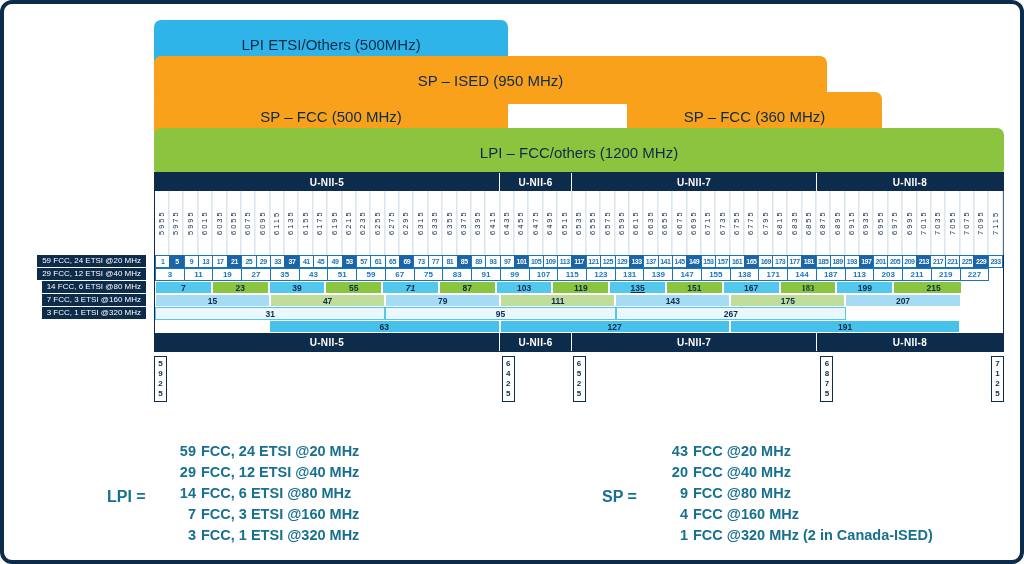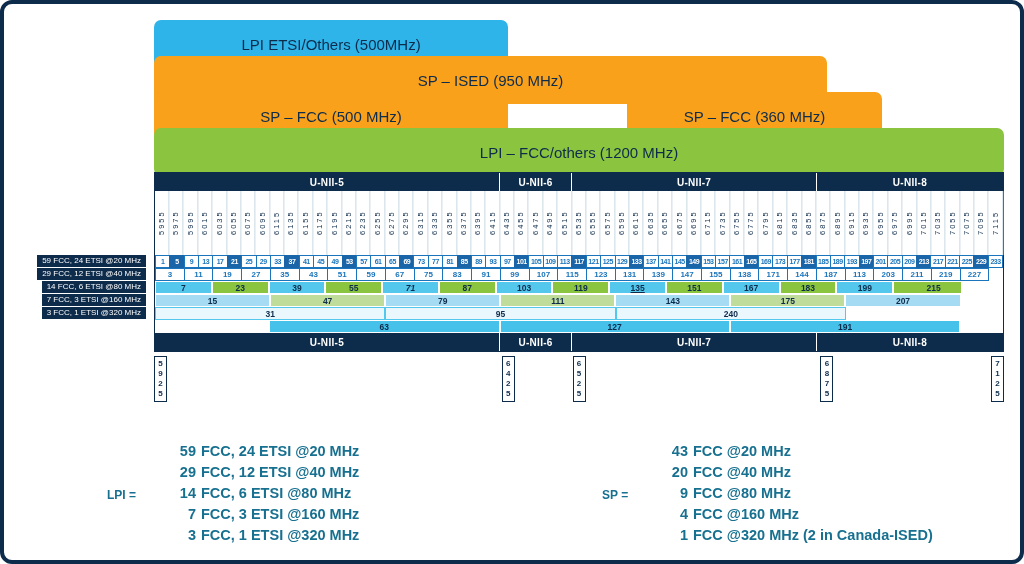--- a/index.html
+++ b/index.html
@@ -43,21 +43,21 @@
     white-space:nowrap;
   }
   
   .edgebox {
     position:absolute; top:352px; width:13px; height:46px;
     border:1px solid var(--navy); background:#fff; color:var(--navy);
     font-size:8px; font-weight:bold; display:flex; align-items:center; justify-content:center;
     writing-mode:vertical-rl; text-orientation:upright; letter-spacing:1px;
   }
   
-  .legend-label { position:absolute; font-size:12px; font-weight:bold; color:var(--legend); }
+  .legend-label { position:absolute; font-size:16px; font-weight:bold; color:var(--legend); }
   .legend-list  { position:absolute; font-size:14.5px; font-weight:bold; color:var(--legend); line-height:21px; }
   .lnum { display:inline-block; min-width:22px; text-align:right; margin-right:5px; }
 </style>
 </head>
 <body>
 
 <div class="canvas">
   <div class="pbars">
       <div class="pbar" style="left: 0%; width: 41.6667%; top: 0px; background: rgb(47, 180, 233);">LPI ETSI/Others (500MHz)</div>
       <div class="pbar" style="left: 0%; width: 79.1667%; top: 36px; background: rgb(249, 161, 27);">SP – ISED (950 MHz)</div>
@@ -231,39 +231,39 @@
         <div class="cell c80 g" style="flex-grow: 4;">23</div>
         <div class="cell c80 b" style="flex-grow: 4;">39</div>
         <div class="cell c80 g" style="flex-grow: 4;">55</div>
         <div class="cell c80 b" style="flex-grow: 4; font-style: italic;">71</div>
         <div class="cell c80 g" style="flex-grow: 4;">87</div>
         <div class="cell c80 b" style="flex-grow: 4;">103</div>
         <div class="cell c80 g" style="flex-grow: 4;">119</div>
         <div class="cell c80 b" style="flex-grow: 4; text-decoration: underline;">135</div>
         <div class="cell c80 g" style="flex-grow: 4;">151</div>
         <div class="cell c80 b" style="flex-grow: 4;">167</div>
-        <div class="cell c80 g" style="flex-grow: 4;">183</div>
+        <div class="cell c80 g" style="flex-grow: 4; font-family: Liberation Serif, serif;">183</div>
         <div class="cell c80 b" style="flex-grow: 4;">199</div>
         <div class="cell c80 g" style="flex-grow: 4; padding-left: 12px;">215</div>
         <div class="cell gapc" style="flex-grow: 3;"></div>
       </div>
       <div class="grow">
         <div class="cell c160 b" style="flex-grow: 8;">15</div>
         <div class="cell c160 g" style="flex-grow: 8;">47</div>
         <div class="cell c160 b" style="flex-grow: 8;">79</div>
         <div class="cell c160 g" style="flex-grow: 8;">111</div>
         <div class="cell c160 b" style="flex-grow: 8;">143</div>
         <div class="cell c160 g" style="flex-grow: 8;">175</div>
         <div class="cell c160 b" style="flex-grow: 8;">207</div>
         <div class="cell gapc" style="flex-grow: 3;"></div>
       </div>
       <div class="grow">
         <div class="cell c320a" style="flex-grow: 16;">31</div>
         <div class="cell c320a" style="flex-grow: 16;">95</div>
-        <div class="cell c320a" style="flex-grow: 16;">240</div>
+        <div class="cell c320a" style="flex-grow: 16;">267</div>
         <div class="cell gapc" style="flex-grow: 11;"></div>
       </div>
       <div class="grow">
         <div class="cell gapc" style="flex-grow: 8;"></div>
         <div class="cell c320b" style="flex-grow: 16;">63</div>
         <div class="cell c320b" style="flex-grow: 16;">127</div>
         <div class="cell c320b" style="flex-grow: 16;">191</div>
         <div class="cell gapc" style="flex-grow: 3;"></div>
       </div>
       <div class="grow">

